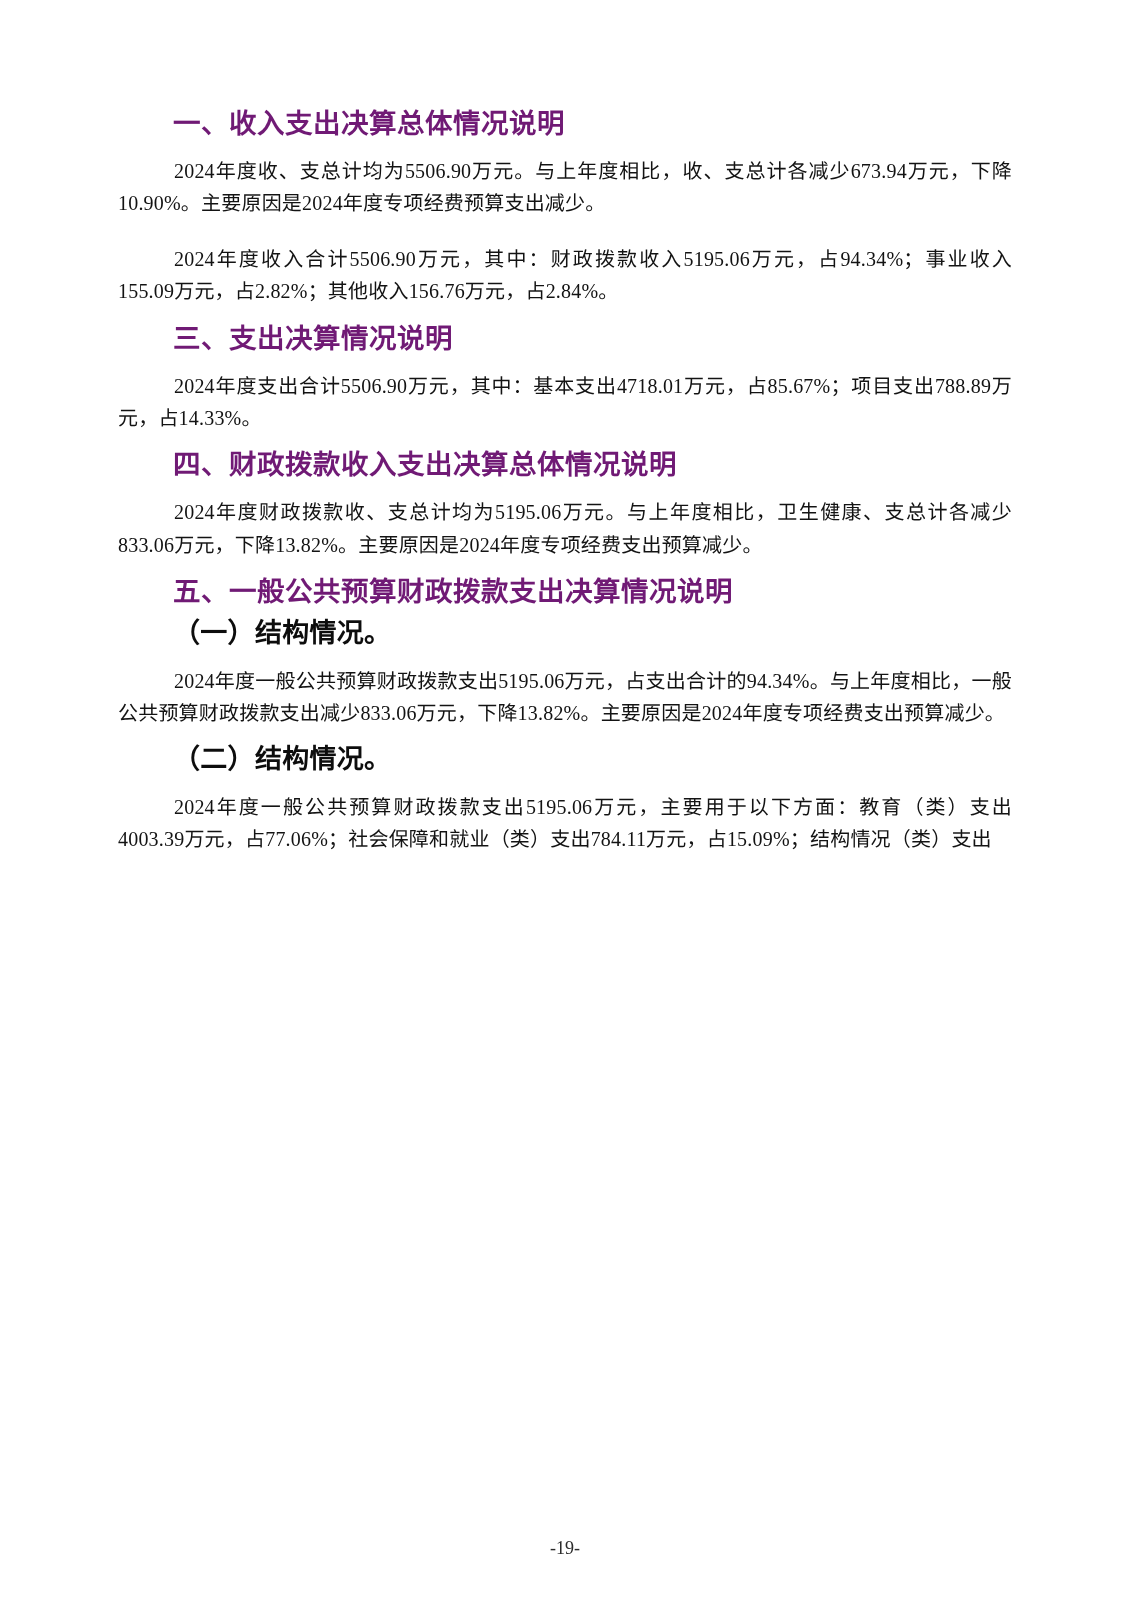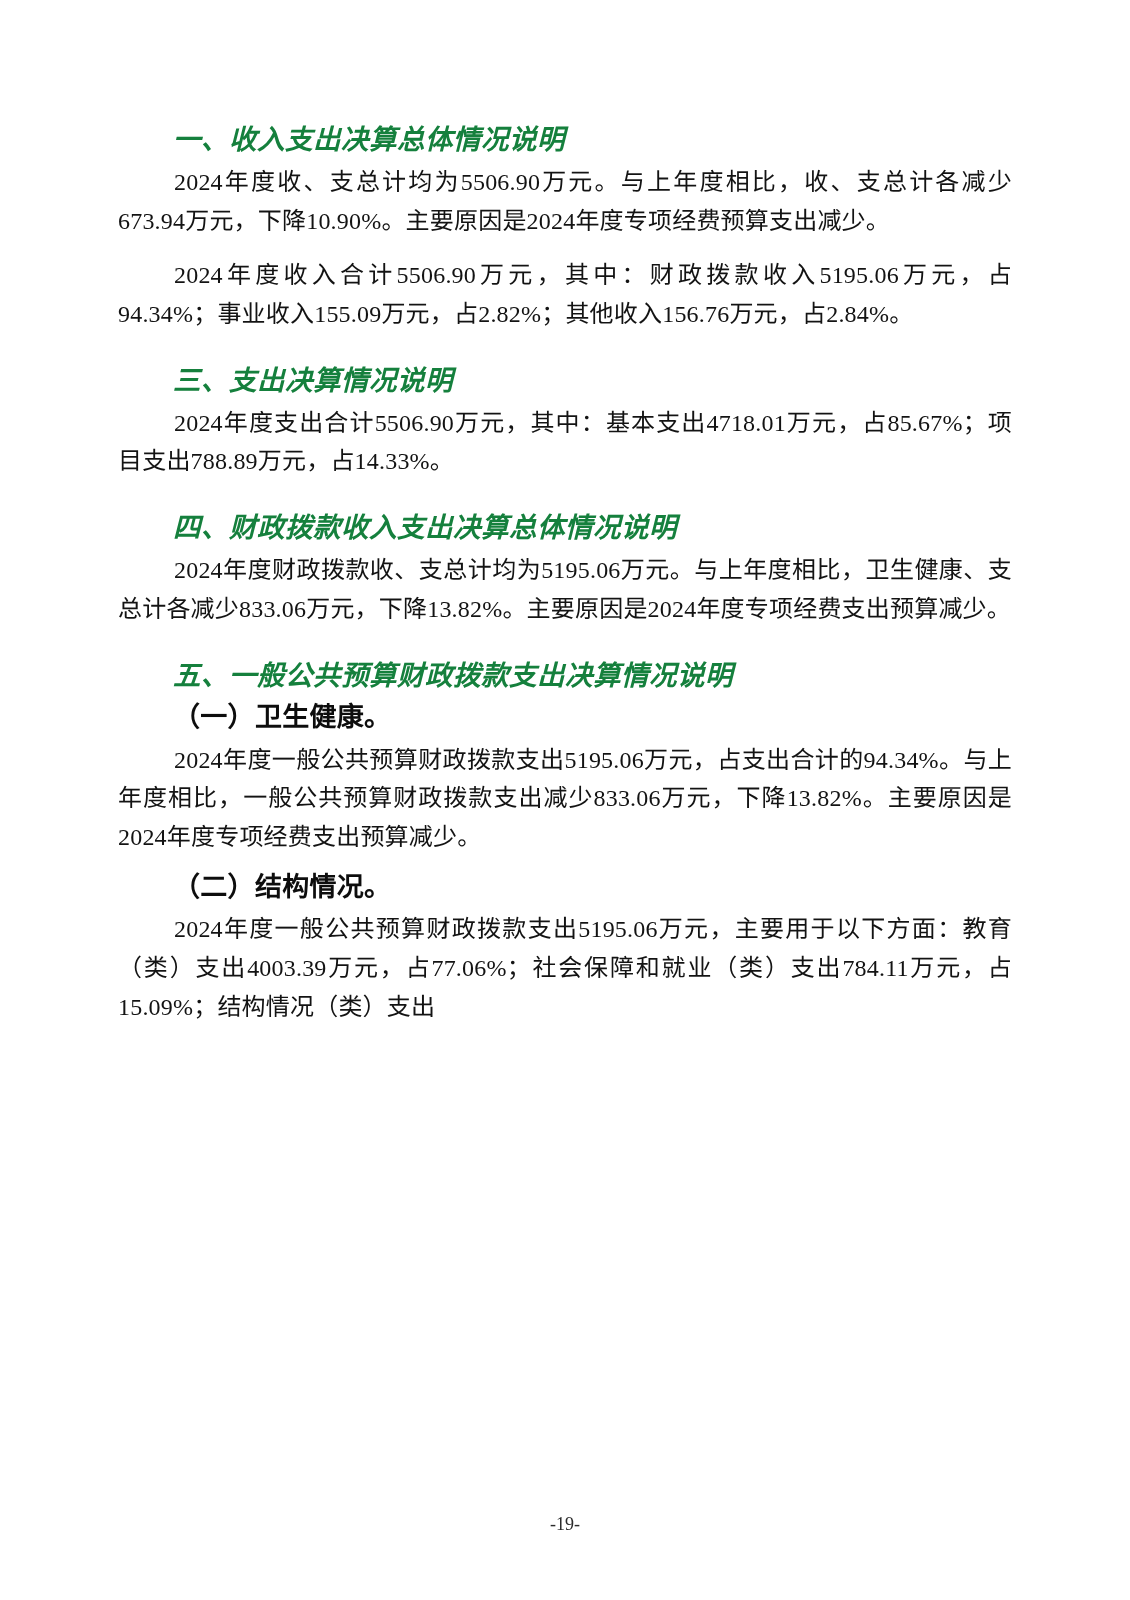--- a/index.html
+++ b/index.html
@@ -26,51 +26,50 @@
     padding: 104px 118px 0 118px;
   }
   .doc-body {
     width: 894px;
   }
   .heading {
     font-family: "DejaVu Serif", "Liberation Serif", serif;
     font-weight: bold;
     font-size: 27.5px;
     line-height: 1.42;
-    margin: 16px 0 3px 0;
+    margin: 0 0 3px 0;
     text-indent: 55px;
     letter-spacing: 0.5px;
-    color: #15803d;
-    font-style: italic;
+    color: #701a75;
   }
   .subheading {
     font-family: "DejaVu Serif", "Liberation Serif", serif;
     font-weight: bold;
     font-size: 27px;
     line-height: 1.42;
     margin: 0 0 3px 0;
     text-indent: 55px;
     letter-spacing: 0.3px;
     color: #0d0d0d;
   }
   p.para {
-    font-size: 24px;
+    font-size: 20px;
     line-height: 1.62;
-    margin: 4px 0 4px 0;
+    margin: 12px 0 4px 0;
     text-indent: 56px;
     text-align: justify;
     text-justify: inter-ideograph;
     letter-spacing: 0.2px;
     color: #131313;
   }
   .page-number {
     position: absolute;
     left: 0;
     right: 0;
-    bottom: 65px;
+    bottom: 41px;
     text-align: center;
     font-size: 18px;
     color: #2b2b2b;
     font-family: "Liberation Serif", serif;
   }
   .spacer-sm { height: 7px; }
 </style>
 </head>
 <body>
 
@@ -91,21 +90,21 @@
 
     <div class="spacer-sm"></div>
 
     <h2 class="heading">四、财政拨款收入支出决算总体情况说明</h2>
     <p class="para">2024年度财政拨款收、支总计均为5195.06万元。与上年度相比，卫生健康、支总计各减少833.06万元，下降13.82%。主要原因是2024年度专项经费支出预算减少。</p>
 
     <div class="spacer-sm"></div>
 
     <h2 class="heading">五、一般公共预算财政拨款支出决算情况说明</h2>
 
-    <h3 class="subheading">（一）卫生健康。</h3>
+    <h3 class="subheading">（一）结构情况。</h3>
     <p class="para">2024年度一般公共预算财政拨款支出5195.06万元，占支出合计的94.34%。与上年度相比，一般公共预算财政拨款支出减少833.06万元，下降13.82%。主要原因是2024年度专项经费支出预算减少。</p>
 
     <div class="spacer-sm"></div>
 
     <h3 class="subheading">（二）结构情况。</h3>
     <p class="para">2024年度一般公共预算财政拨款支出5195.06万元，主要用于以下方面：教育（类）支出4003.39万元，占77.06%；社会保障和就业（类）支出784.11万元，占15.09%；结构情况（类）支出</p>
 
   </div>
 
   <div class="page-number">-19-</div>

